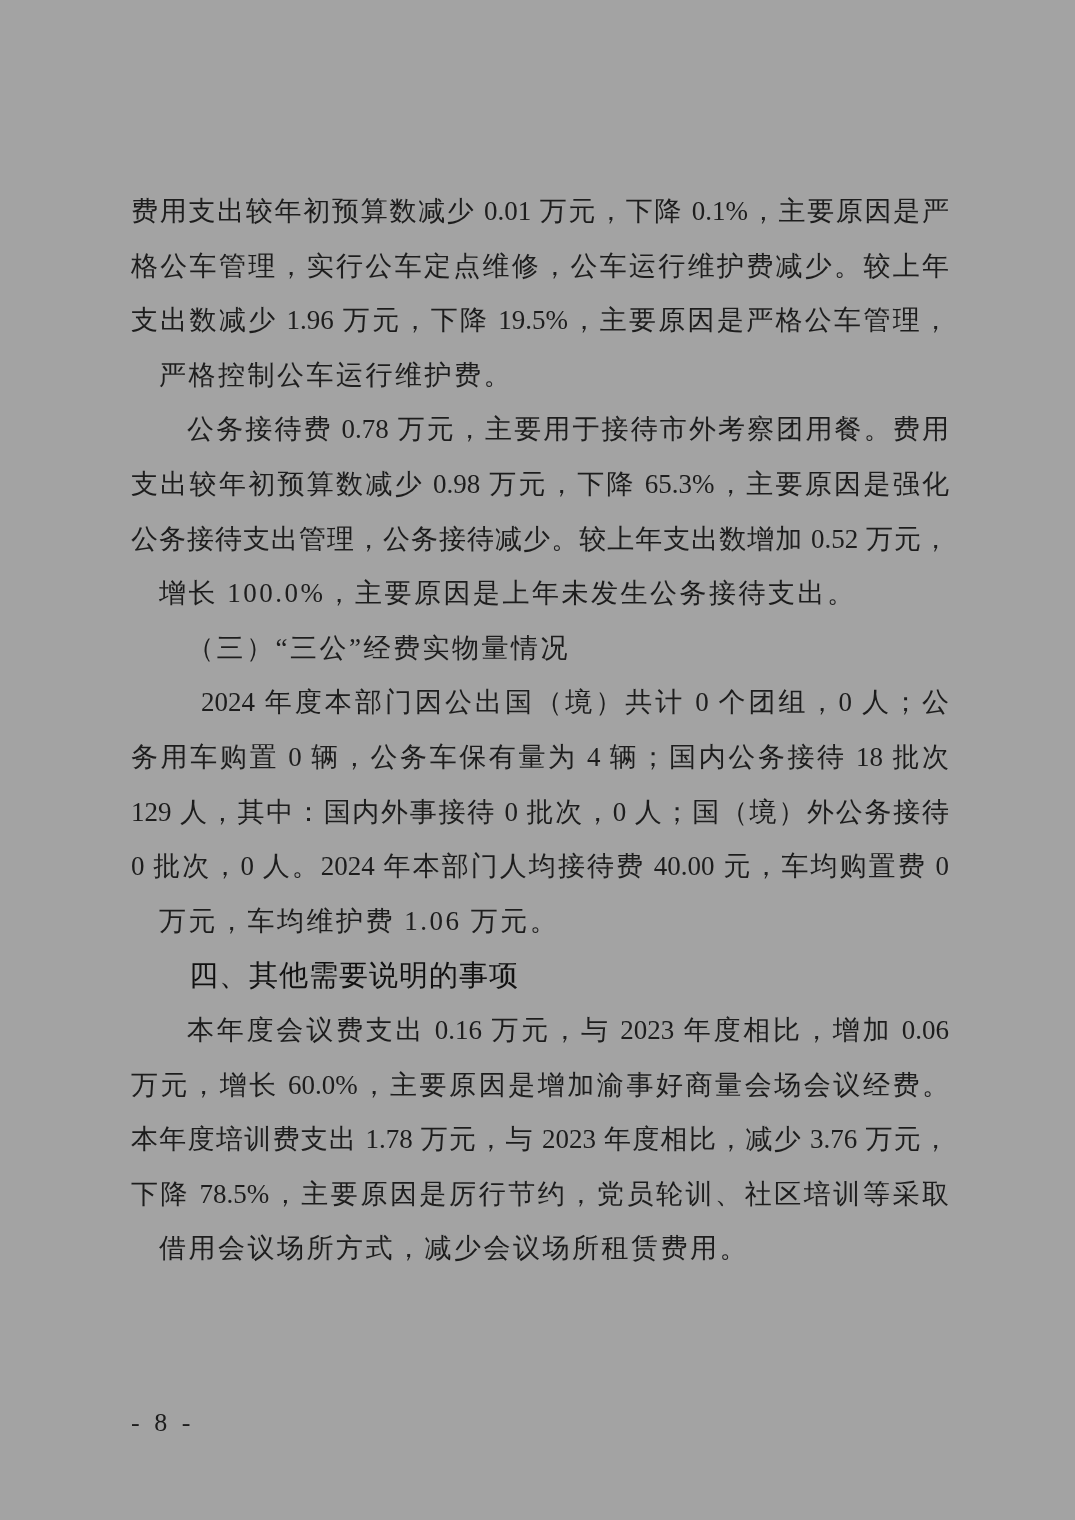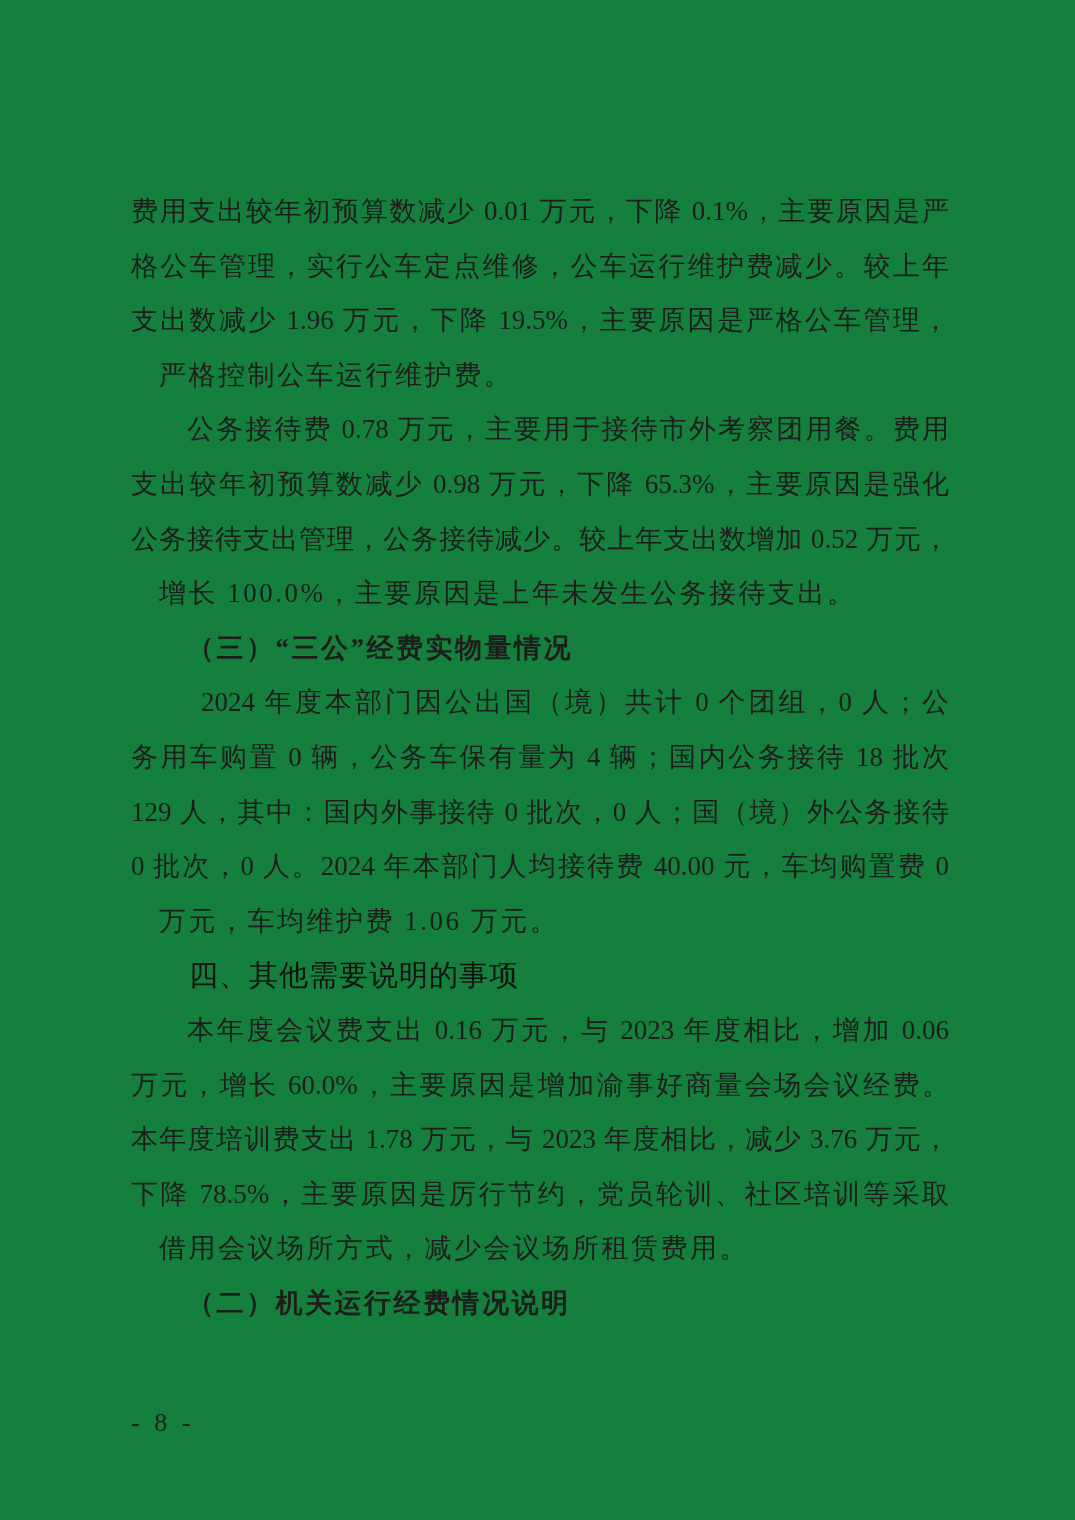--- a/index.html
+++ b/index.html
@@ -1,20 +1,20 @@
 <!DOCTYPE html>
 <html><head>
 <meta charset="utf-8">
 <style>
   html, body { margin: 0; padding: 0; background: #ffffff; }
   .page {
     position: relative;
     width: 1075px;
     height: 1520px;
-    background: #15803d;
+    background: #a3a3a3;
     color: #1d1d1d;
     font-family: "Liberation Serif", serif;
     overflow: hidden;
   }
   .content {
     position: absolute;
     left: 131px;
     top: 184px;
     width: 818px;
   }
@@ -27,21 +27,21 @@
   }
   
   .ln.fill { text-align-last: justify; }
   
   .ln.last { text-align-last: left; letter-spacing: 2.5px; margin-left: 28px; }
   
   .ln.ind { text-indent: 56px; }
   
   .ln.ind-num { text-indent: 70px; }
   
-  .ln.h3 { text-align-last: left; letter-spacing: 2.5px; text-indent: 56px; font-weight: bold; }
+  .ln.h3 { text-align-last: left; letter-spacing: 2.5px; text-indent: 56px; }
   
   .ln.h1 {
     font-family: "Liberation Sans", sans-serif;
     font-weight: 400;
     font-size: 29px;
     letter-spacing: 1px;
     text-align-last: left;
     text-indent: 58px;
     color: #111111;
   }
@@ -80,18 +80,17 @@
 
     <div class="ln h1">四、其他需要说明的事项</div>
 
 
     <div class="ln fill ind">本年度会议费支出 0.16 万元，与 2023 年度相比，增加 0.06</div>
     <div class="ln fill">万元，增长 60.0%，主要原因是增加渝事好商量会场会议经费。</div>
     <div class="ln fill">本年度培训费支出 1.78 万元，与 2023 年度相比，减少 3.76 万元，</div>
     <div class="ln fill">下降 78.5%，主要原因是厉行节约，党员轮训、社区培训等采取</div>
     <div class="ln last">借用会议场所方式，减少会议场所租赁费用。</div>
 
-    <div class="ln h3">（二）机关运行经费情况说明</div>
 
   </div>
 
   <div class="footer">- 8 -</div>
 </div>
 
 </body></html>

